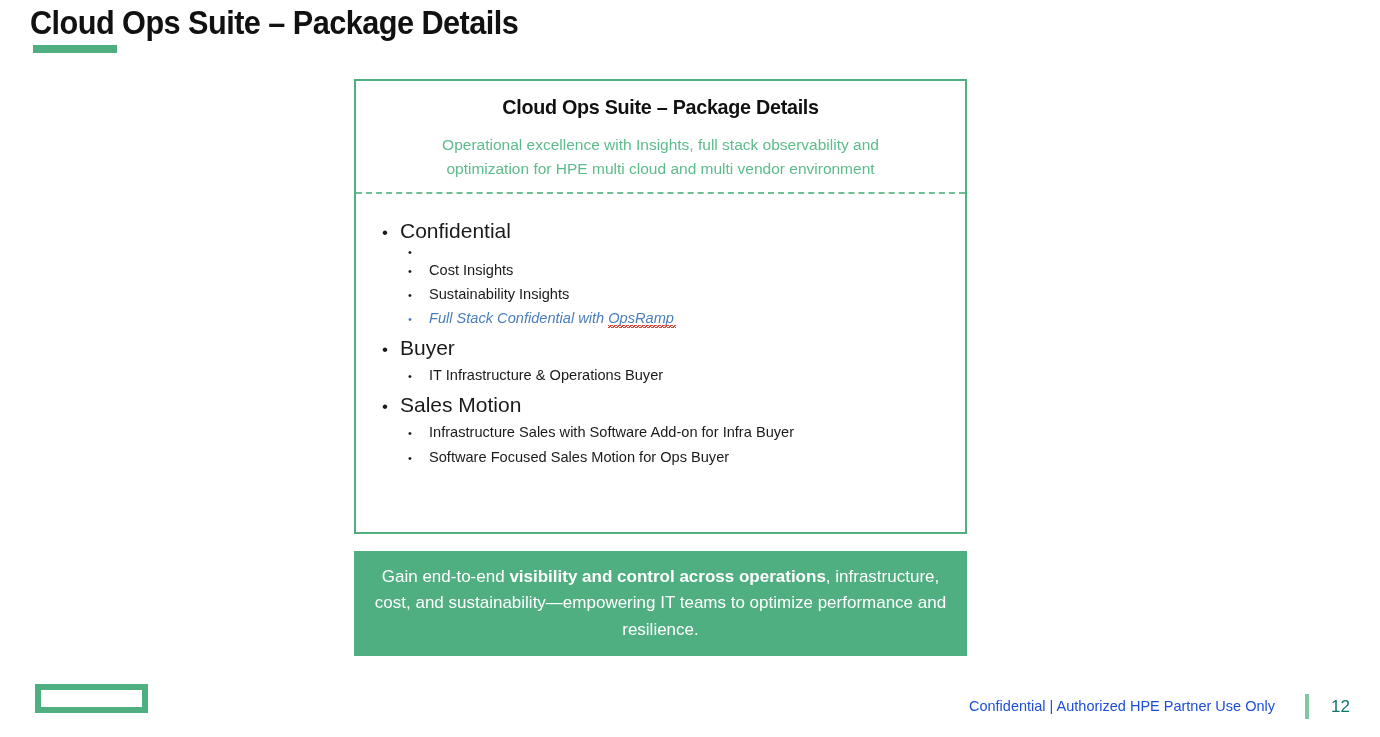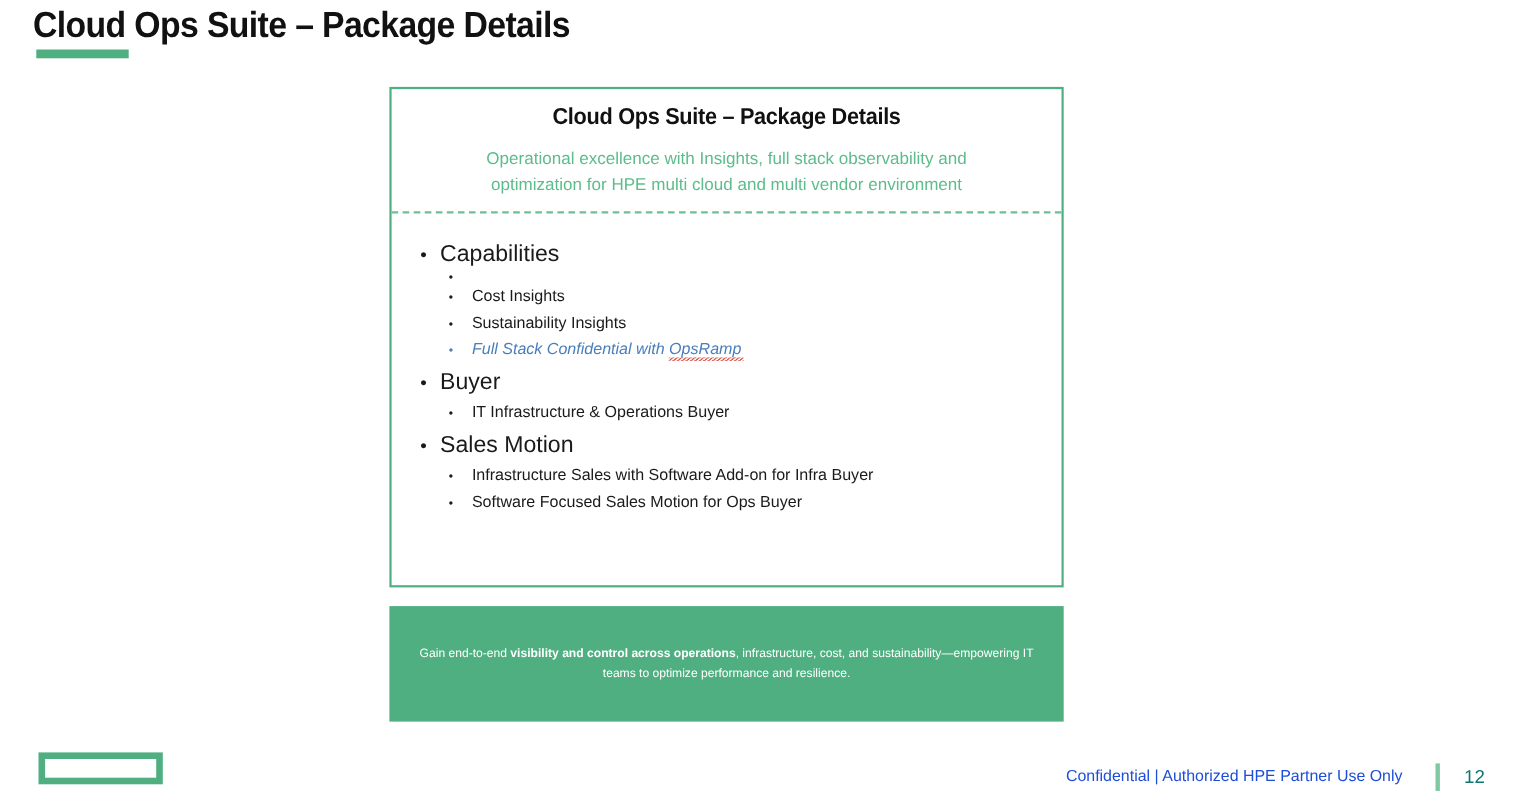--- a/index.html
+++ b/index.html
@@ -141,21 +141,21 @@
     height: 105px;
     background: #4FAF81;
     color: #ffffff;
     box-sizing: border-box;
     display: flex;
     align-items: center;
     justify-content: center;
     text-align: center;
   }
   .banner-text {
-    font-size: 11px;
+    font-size: 17px;
     line-height: 1.55;
     padding: 0 18px;
   }
   .banner-text b { font-weight: bold; }
 
   
   .logo-mark {
     position: absolute;
     left: 35px;
     top: 684px;
@@ -201,21 +201,21 @@
 
   <div class="card-subtitle">Operational excellence with Insights, full stack observability and optimization for HPE multi cloud and multi vendor  environment</div>
 
   <hr class="divider">
 
   <div class="content">
 
     <div class="group">
       <div class="lvl1">
         <span class="dot">•</span>
-        <span>Capabilities</span>
+        <span>Confidential</span>
       </div>
       <div class="sublist">
         <div class="lvl2">
           <span class="dot">•</span>
         </div>
         <div class="lvl2">
           <span class="dot">•</span>
           <span>Cost Insights</span>
         </div>
         <div class="lvl2">

